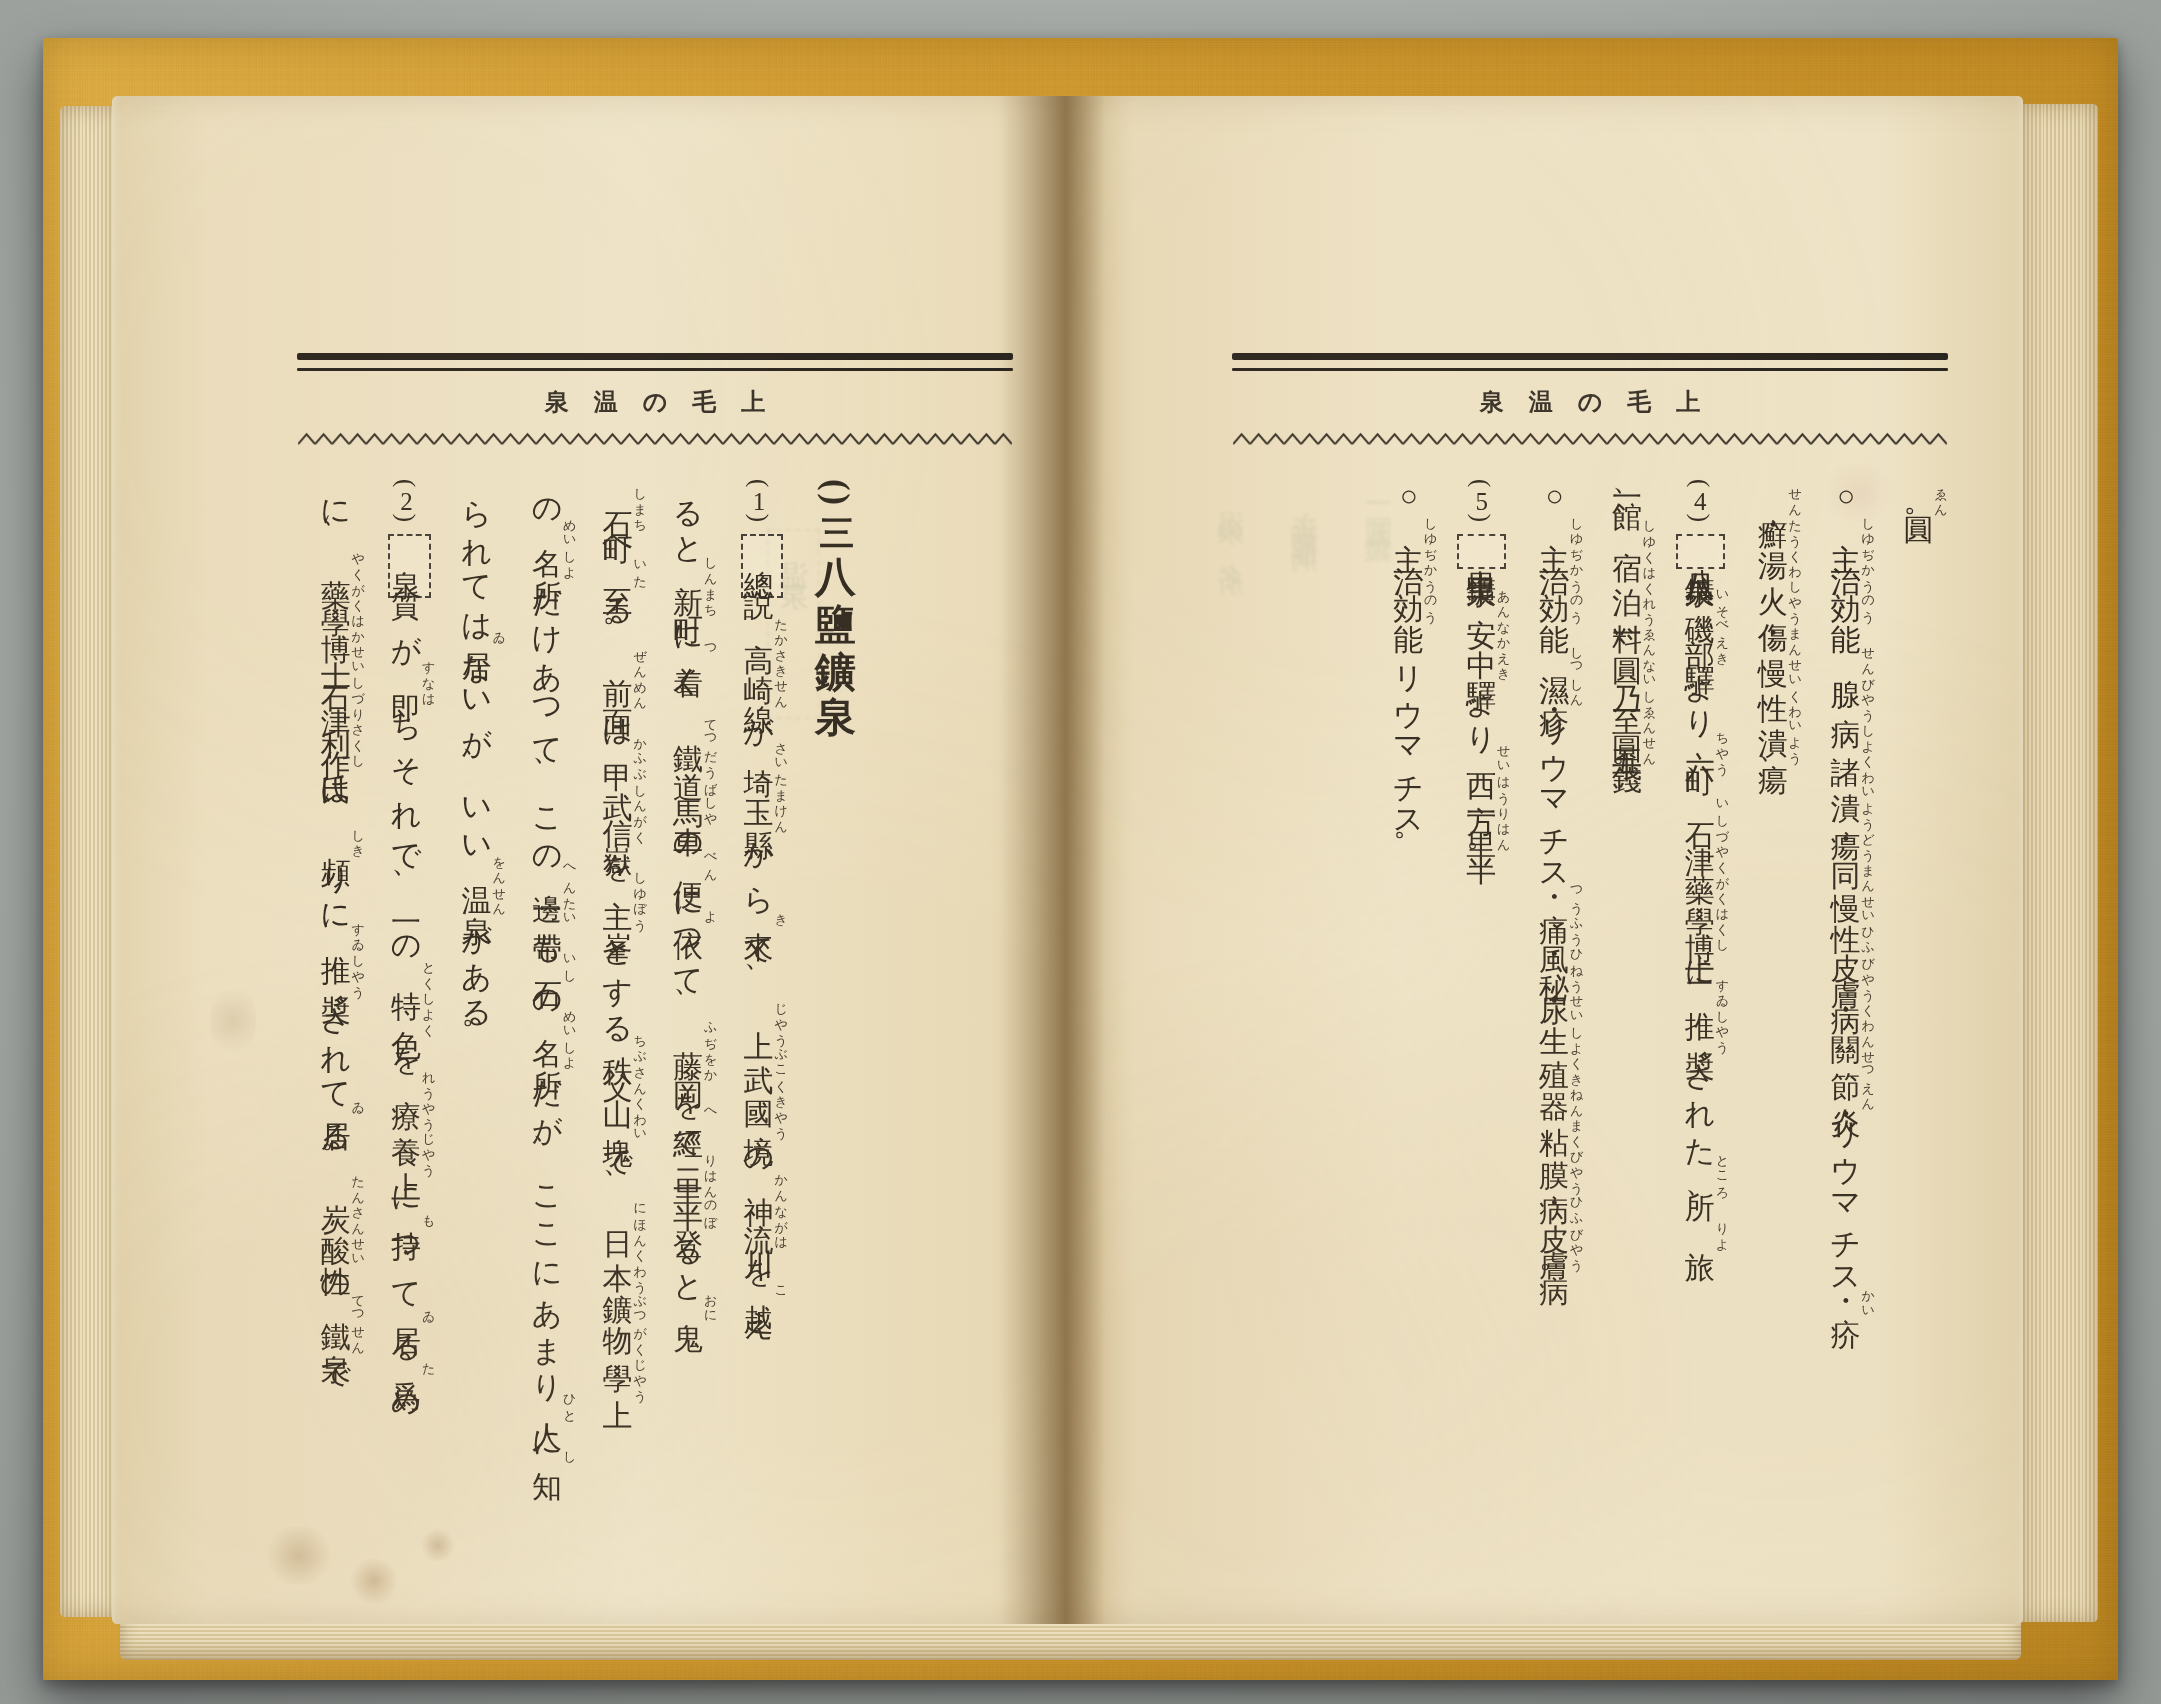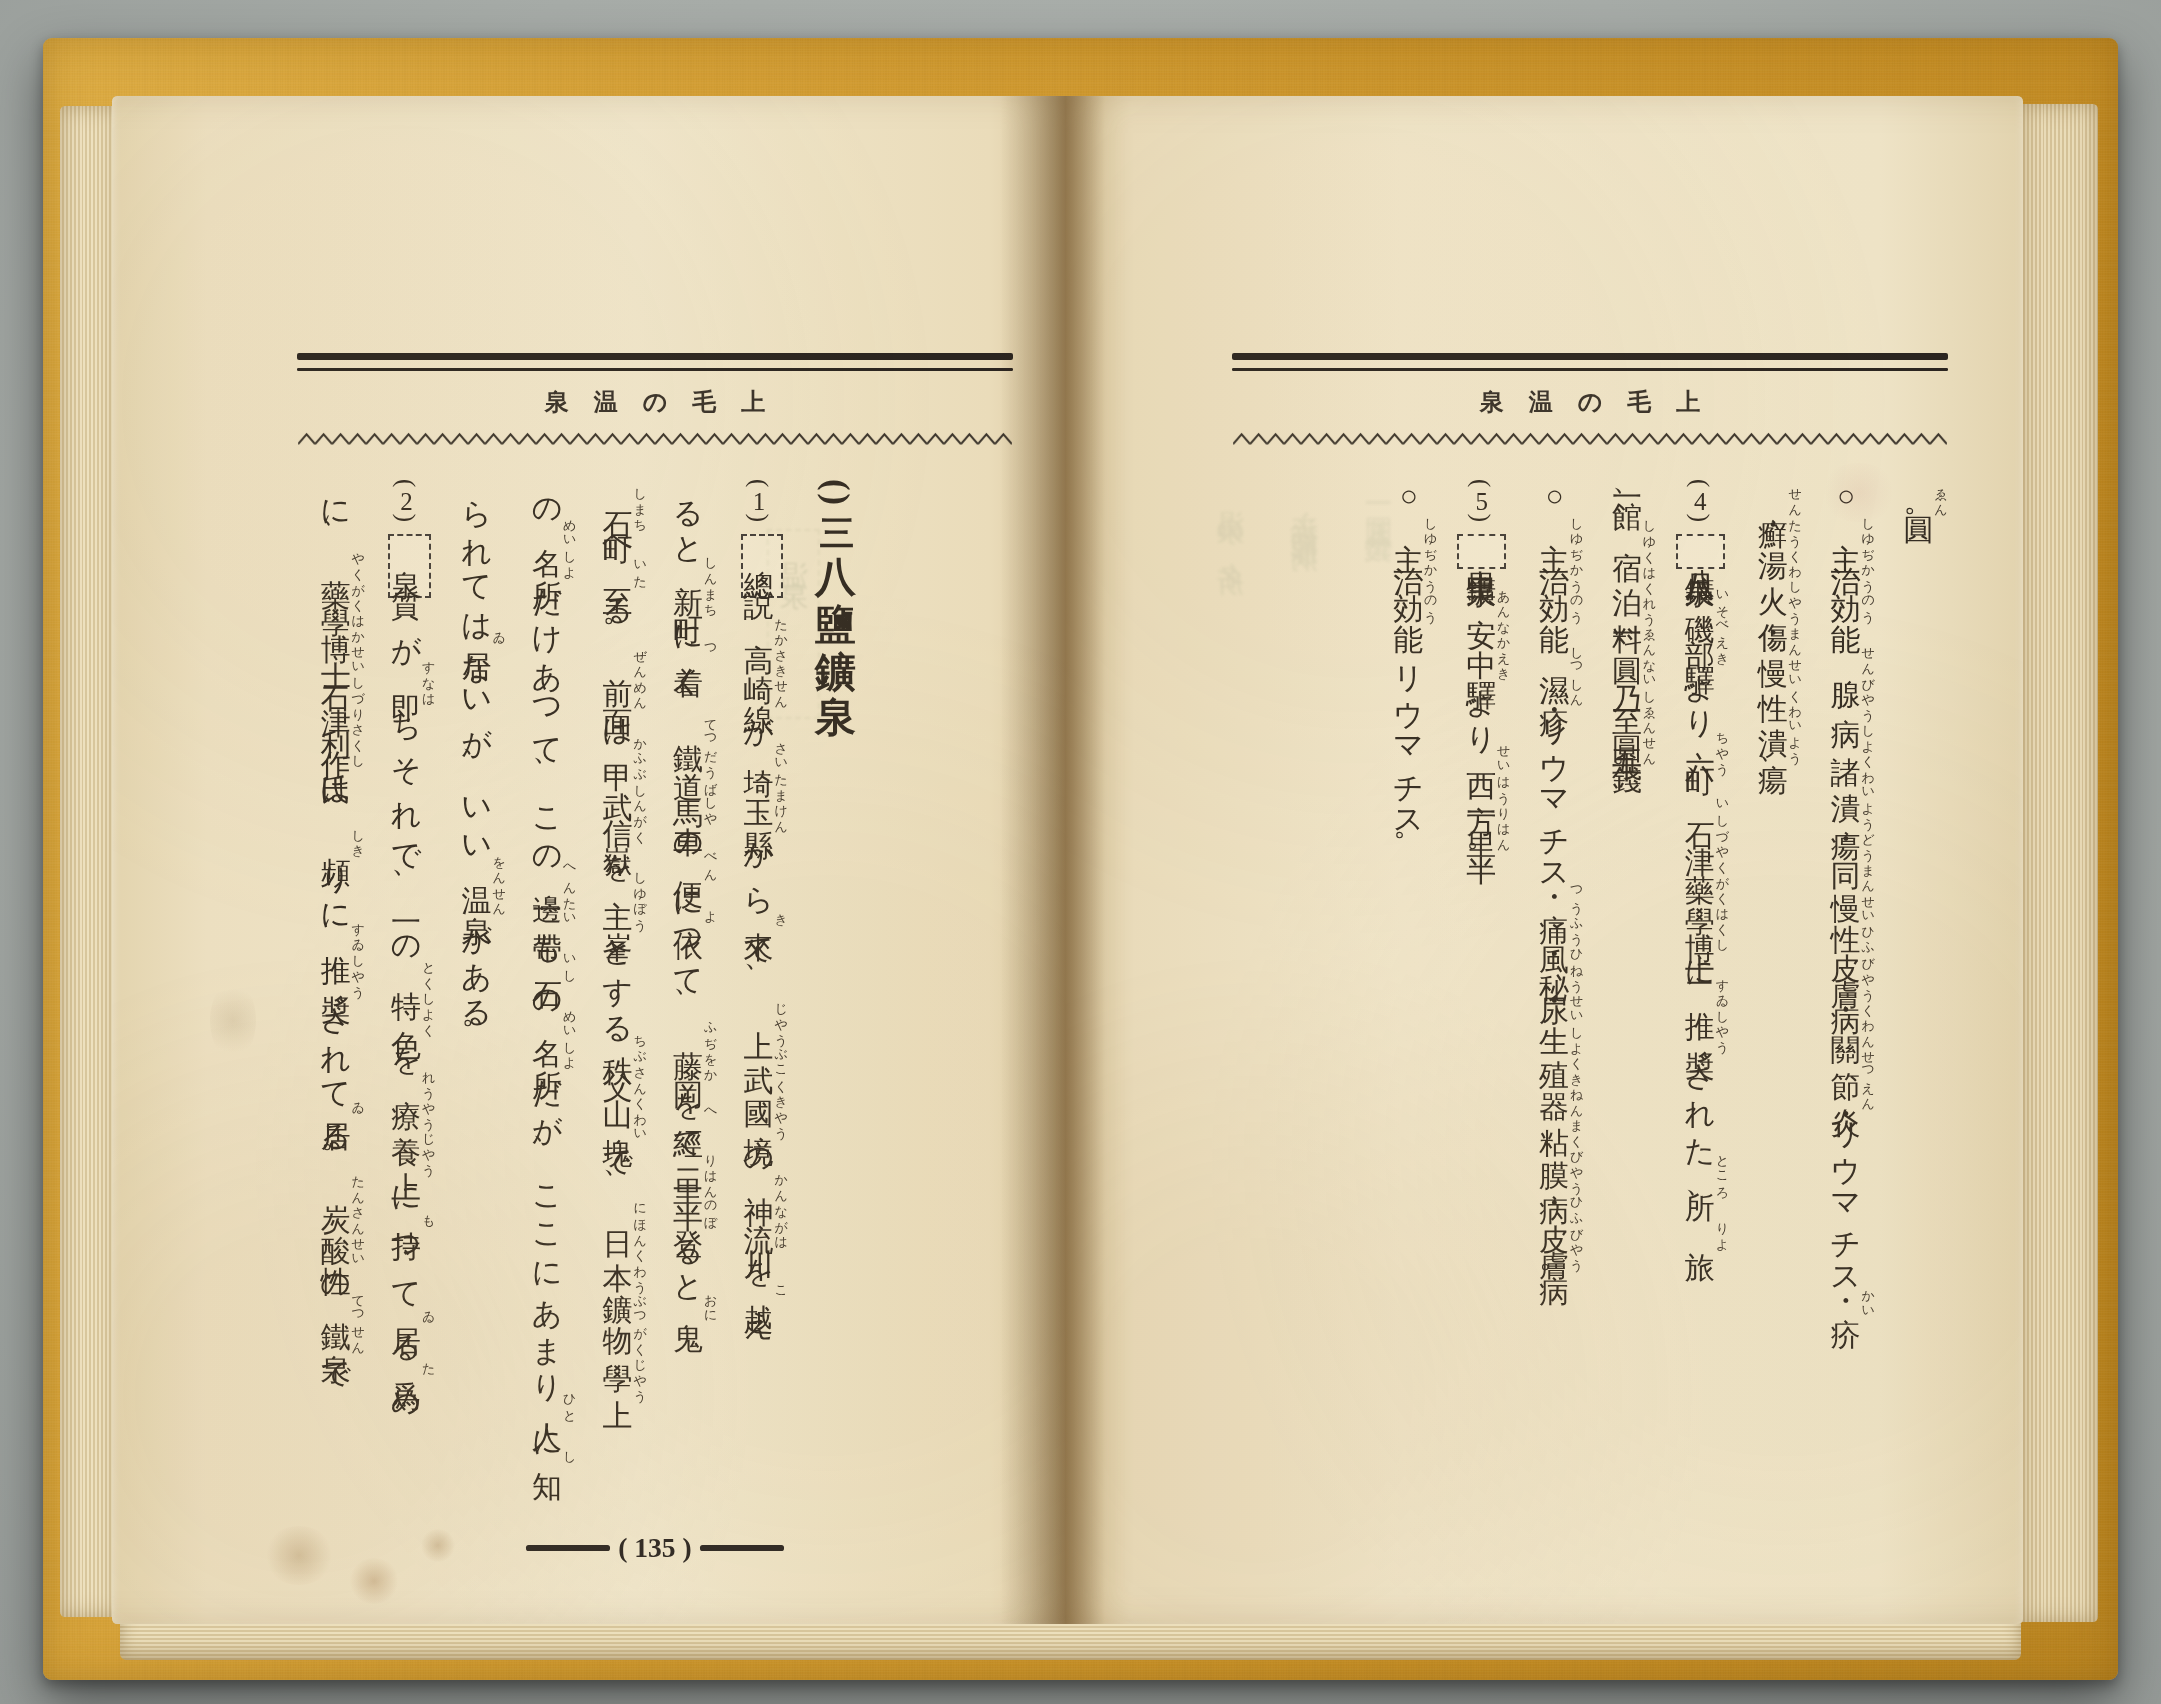--- a/index.html
+++ b/index.html
@@ -1,20 +1,20 @@
 <!DOCTYPE html>
 <html style="font-size:10.5px"><head>
 <meta charset="utf-8">
 <style>
   html,body{margin:0;padding:0;background:#a6aba7;}
   .photo{position:relative;width:2161px;height:1704px;overflow:hidden;
     background:radial-gradient(ellipse at 50% 38%, #aeb3af 0%, #a6aba7 55%, #959a97 100%);
     font-family:"Liberation Serif","DejaVu Serif",serif;}
   
-  .book{position:absolute;left:43px;top:38px;width:2075px;height:1642px;border-radius:9px;
+  .book{position:absolute;left:43px;top:38px;width:2075px;height:1642px;border-radius:2px;
     background:linear-gradient(105deg,#dcab42 0%,#d09a30 35%,#c48d25 75%,#b8831f 100%);
     box-shadow:0 23.6px 52px rgba(0,0,0,.45),0 5.2px 13px rgba(0,0,0,.3), inset 0 0 39px rgba(120,80,10,.35);}
   .book::before{content:"";position:absolute;inset:0;border-radius:10.5px;opacity:.5;
     background:repeating-linear-gradient(0deg,rgba(255,255,255,.05) 0 1.3px,transparent 1.3px 2.6px),
                repeating-linear-gradient(90deg,rgba(90,60,0,.06) 0 1.3px,transparent 1.3px 2.6px);}
   
   .edge{position:absolute;}
   .edge-left{left:17px;top:68px;width:60px;height:1511px;border-radius:5.2px 0 0 5.2px;
     background:repeating-linear-gradient(90deg,#eee1bf 0 2px,#d8c69c 2px 3.9px);
     box-shadow:inset 0 0 22px rgba(120,90,40,.4);}
@@ -112,25 +112,20 @@
       <div class="textarea">
           <div class="col title"><span class="colnum">(三)</span>八鹽鑛泉</div>
           <div class="col heading"><span class="colnum">(<span class="tcu">1</span>)</span><span class="hbox spaced">總説</span><ruby>高崎線<rt>たかさきせん</rt></ruby>が<ruby>埼玉縣<rt>さいたまけん</rt></ruby>から<ruby>來<rt>き</rt></ruby>て、<ruby>上武國境<rt>じやうぶこくきやう</rt></ruby>の<ruby>神流川<rt>かんながは</rt></ruby>を<ruby>越<rt>こ</rt></ruby>え</div>
           <div class="col body">ると<ruby>新町<rt>しんまち</rt></ruby>に<ruby>着<rt>つ</rt></ruby>く。<ruby>鐵道馬車<rt>てつだうばしや</rt></ruby>の<ruby>便<rt>べん</rt></ruby>に<ruby>依<rt>よ</rt></ruby>つて、<ruby>藤岡<rt>ふぢをか</rt></ruby>を<ruby>經<rt>へ</rt></ruby>て二<ruby>里半<rt>りはん</rt></ruby><ruby>登<rt>のぼ</rt></ruby>ると<ruby>鬼<rt>おに</rt></ruby></div>
           <div class="col body"><ruby>石町<rt>しまち</rt></ruby>へ<ruby>至<rt>いた</rt></ruby>る。<ruby>前面<rt>ぜんめん</rt></ruby>は<ruby>甲武信嶽<rt>かふぶしんがく</rt></ruby>を<ruby>主峯<rt>しゆぼう</rt></ruby>とする<ruby>秩父<rt>ちゝぶ</rt></ruby><ruby>山塊<rt>さんくわい</rt></ruby>で、<ruby>日本鑛<rt>にほんくわう</rt></ruby><ruby>物學上<rt>ぶつがくじやう</rt></ruby></div>
           <div class="col body">の<ruby>名所<rt>めいしよ</rt></ruby>だけあつて、この<ruby>邊<rt>へん</rt></ruby><ruby>一帶<rt>たい</rt></ruby>も<ruby>石<rt>いし</rt></ruby>の<ruby>名所<rt>めいしよ</rt></ruby>だが、ここにあまり<ruby>人<rt>ひと</rt></ruby>に<ruby>知<rt>し</rt></ruby></div>
           <div class="col body">られては<ruby>居<rt>ゐ</rt></ruby>ないが、いい<ruby>温泉<rt>をんせん</rt></ruby>がある。</div>
           <div class="col heading"><span class="colnum">(<span class="tcu">2</span>)</span><span class="hbox spaced">泉質</span>が<ruby>即<rt>すなは</rt></ruby>ちそれで、一の<ruby>特色<rt>とくしよく</rt></ruby>を<ruby>療養上<rt>れうやうじやう</rt></ruby>に<ruby>持<rt>も</rt></ruby>つて<ruby>居<rt>ゐ</rt></ruby>る<ruby>爲<rt>た</rt></ruby>め</div>
           <div class="col body">に、<ruby>藥學博士<rt>やくがくはかせ</rt></ruby><ruby>石津利作氏<rt>いしづりさくし</rt></ruby>は、<ruby>頻<rt>しき</rt></ruby>りに<ruby>推奬<rt>すゐしやう</rt></ruby>されて<ruby>居<rt>ゐ</rt></ruby>る。<ruby>炭酸性<rt>たんさんせい</rt></ruby>の<ruby>鐵泉<rt>てつせん</rt></ruby>で</div>
         </div>
-      <div class="folio">
-        <span class="bar"></span>
-        <span>( 135 )</span>
-        <span class="bar"></span>
-      </div>
       <div class="ghost-box">温泉</div>
       <div class="stain s1"></div>
       <div class="stain s2"></div>
       <div class="stain s3"></div>
       <div class="stain s4"></div>
     </div>
 
     <div class="page right">
       <div class="pg-header">
         <div class="rule-thick"></div>

